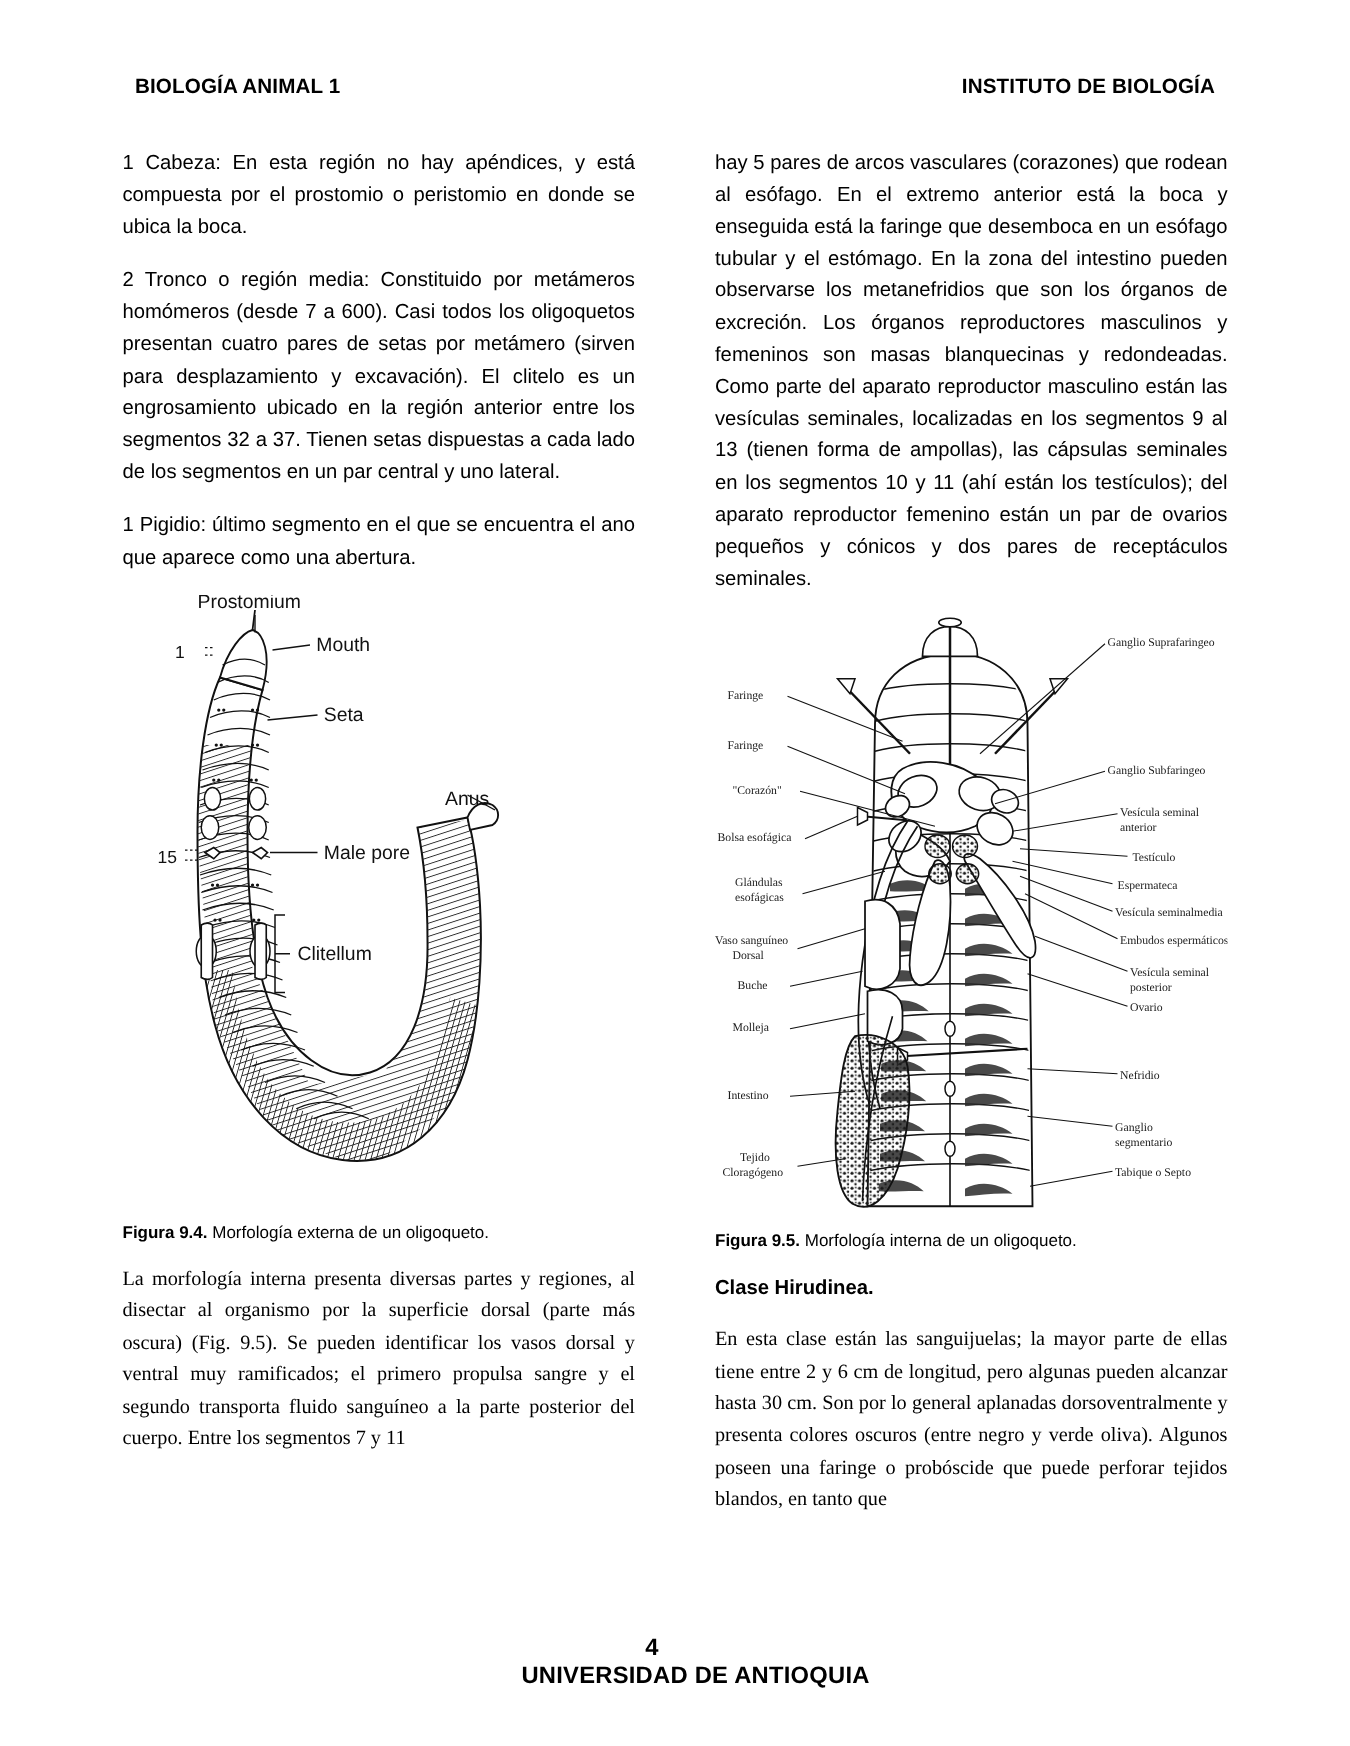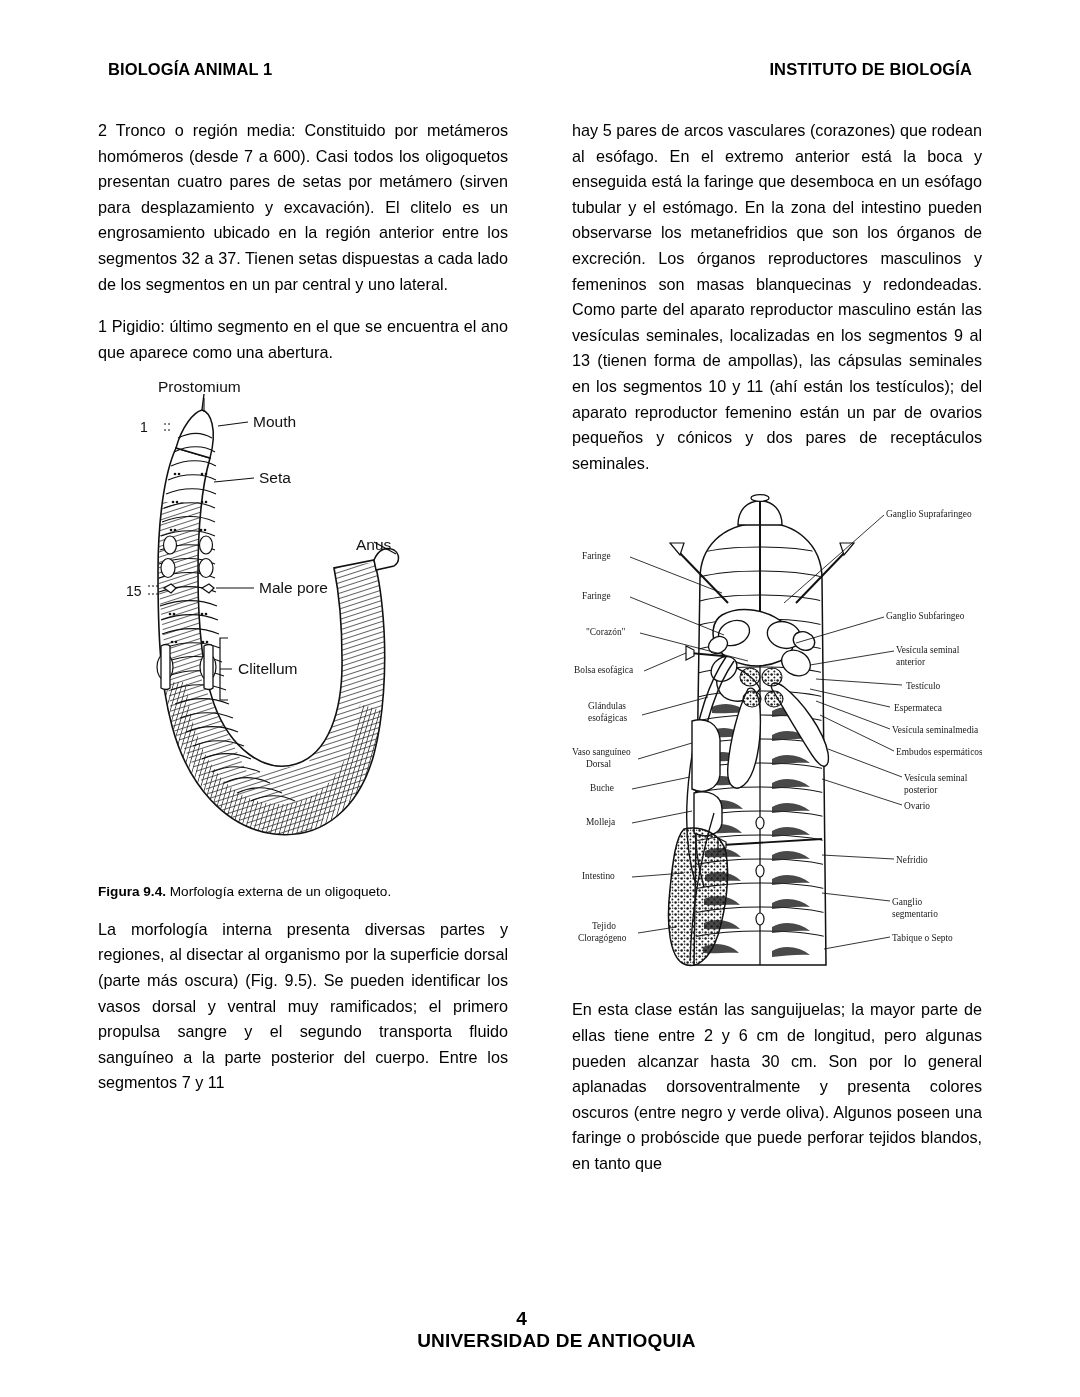--- a/index.html
+++ b/index.html
@@ -52,21 +52,21 @@
   }
 
   p.body {
     margin: 0 0 17px 0;
     font-size: 16.2px;
     line-height: 1.58;
     text-align: justify;
     text-justify: inter-word;
     hyphens: none;
   }
-  p.body.last { margin-bottom: 0; }
+  p.body.last { margin-bottom: 0; font-family: Liberation Serif, serif; }
 
   .subhead {
     margin: 0 0 16px 0;
     font-size: 16.2px;
     font-weight: bold;
     line-height: 1.58;
   }
 
   .caption {
     margin: 0;
@@ -136,20 +136,21 @@
 
   <div class="header">
     <span>BIOLOGÍA ANIMAL 1</span>
     <span>INSTITUTO DE BIOLOGÍA</span>
   </div>
 
   <div class="columns">
 
     <div class="col">
 
+      <p class="body">1   Cabeza: En esta región no hay apéndices, y está compuesta por el prostomio o peristomio en donde se ubica la boca.</p>
       <p class="body">2 Tronco o región media: Constituido por metámeros homómeros (desde 7 a 600). Casi todos los oligoquetos presentan cuatro pares de setas por metámero (sirven para desplazamiento y excavación). El clitelo es un engrosamiento ubicado en la región anterior entre los segmentos 32 a 37. Tienen setas dispuestas a cada lado de los segmentos en un par central y uno lateral.</p>
       <p class="body">1 Pigidio: último segmento en el que se encuentra el ano que aparece como una abertura.</p>
 
       <div class="figure">
         <svg class="fig-canvas" viewBox="0 0 410 500" width="410" height="500">
           <defs>
 
             <pattern id="hatchA" width="5" height="5" patternUnits="userSpaceOnUse" patternTransform="rotate(72)">
               <line x1="0" y1="0" x2="0" y2="5" stroke="#1a1a1a" stroke-width="1.5"></line>
             </pattern>
@@ -501,22 +502,24 @@
           <text class="lbl-int" x="324" y="262">Embudos espermáticos</text>
           <text class="lbl-int" x="332" y="288">Vesícula seminal</text>
           <text class="lbl-int" x="332" y="300">posterior</text>
           <text class="lbl-int" x="332" y="316">Ovario</text>
           <text class="lbl-int" x="324" y="370">Nefridio</text>
           <text class="lbl-int" x="320" y="412">Ganglio</text>
           <text class="lbl-int" x="320" y="424">segmentario</text>
           <text class="lbl-int" x="320" y="448">Tabique o Septo</text>
         </svg>
 
+        <p class="caption"><b>Figura 9.5.</b><span> Morfología interna de un oligoqueto.</span></p>
       </div>
 
+      <p class="subhead">Clase Hirudinea.</p>
       <p class="body last">En esta clase están las sanguijuelas; la mayor parte de ellas tiene entre 2 y 6 cm de longitud, pero algunas pueden alcanzar hasta 30 cm. Son por lo general aplanadas dorsoventralmente y presenta colores oscuros (entre negro y verde oliva). Algunos poseen una faringe o probóscide que puede perforar tejidos blandos, en tanto que</p>
     </div>
   </div>
 
   <div class="footer">
     <span class="footer-inner">
       <span>UNIVERSIDAD DE ANTIOQUIA</span>
       <span class="page-number">4</span>
     </span>
   </div>

